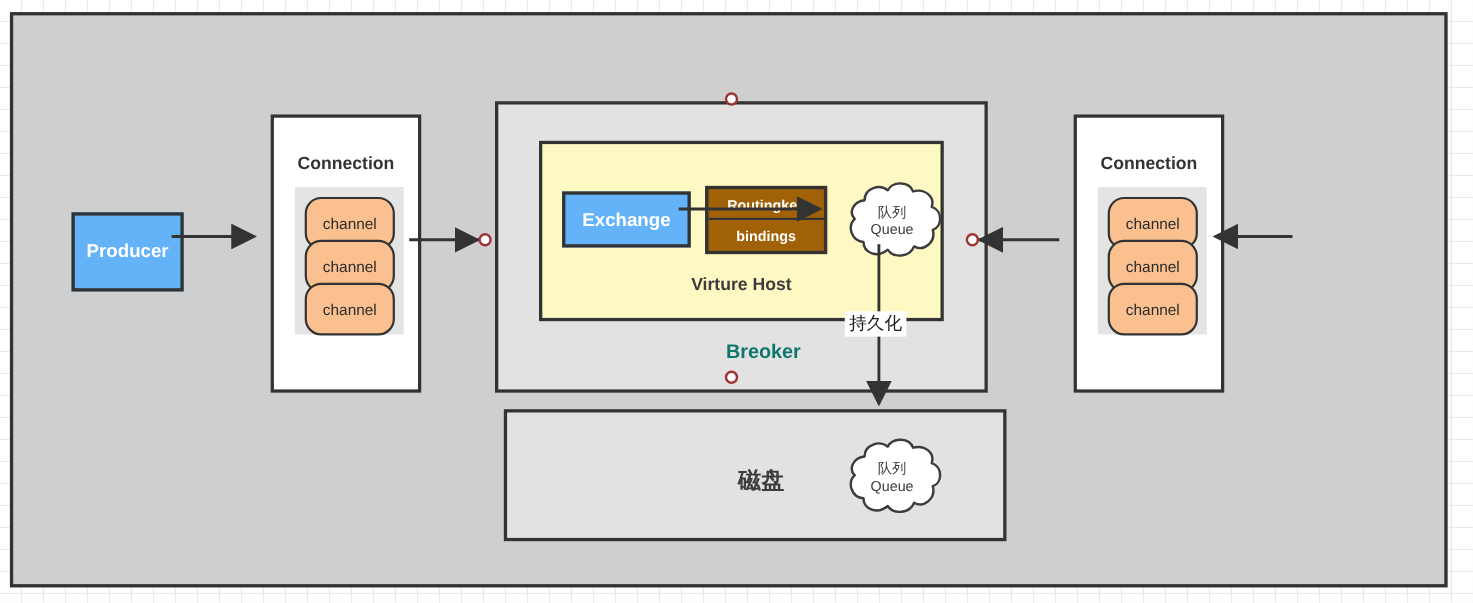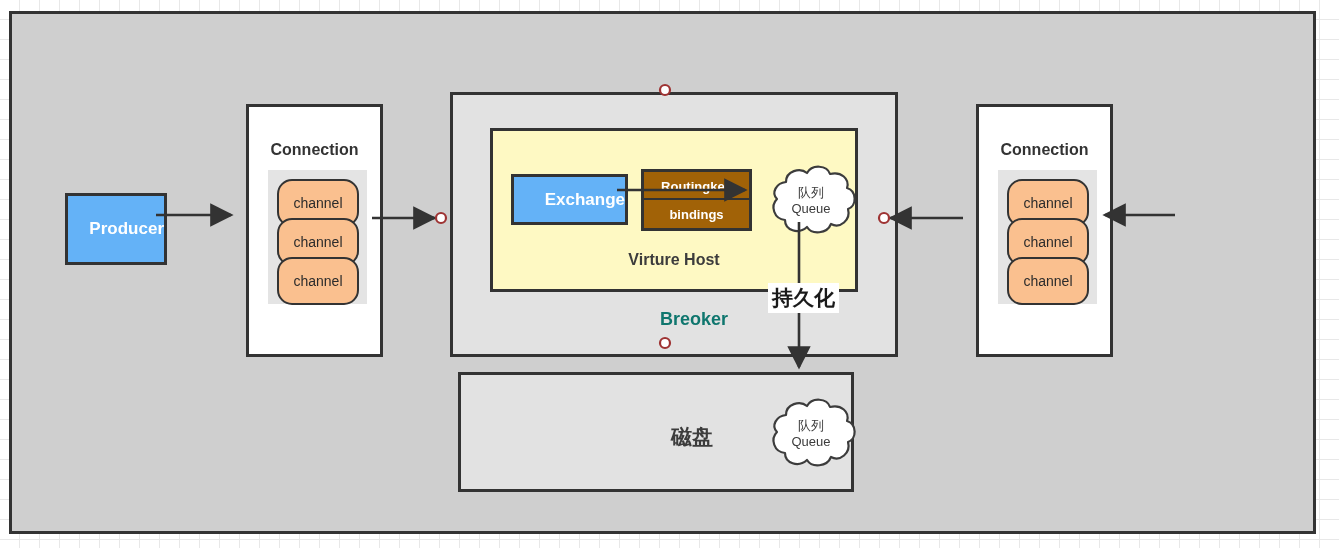--- a/index.html
+++ b/index.html
@@ -20,21 +20,21 @@
     background-position:-1px -1px;
   }
   #canvas{
     position:absolute;left:9px;top:11px;width:1307px;height:523px;
     background:#cfcfcf;border:3px solid #333333;box-sizing:border-box;
   }
   
   .box{position:absolute;box-sizing:border-box;}
   .bordered{border:3px solid #333333;}
   .blue{background:#64b2f7;color:#ffffff;font-weight:bold;}
-  .center{display:flex;align-items:center;justify-content:flex-end;text-align:center;}
+  .center{display:flex;align-items:center;justify-content:center;text-align:center;}
 
   
   #producer{left:53px;top:179px;width:102px;height:72px;font-size:17px;line-height:22px;}
   #consumer{left:1176px;top:179px;width:122px;height:72px;font-size:17px;}
 
   .conn-box{background:#ffffff;}
   #conn-left{left:234px;top:90px;width:137px;height:253px;}
   #conn-right{left:964px;top:90px;width:137px;height:253px;}
   .conn-title{position:absolute;left:0;right:0;top:24px;text-align:center;
               font-size:16px;font-weight:bold;color:#333333;margin-top:10px;}
@@ -55,36 +55,36 @@
 
   #exchange{left:499px;top:160px;width:117px;height:51px;font-size:17px;}
   #rk{left:629px;top:155px;width:111px;height:62px;background:#a16207;}
   #rk .half{position:absolute;left:0;right:0;height:50%;
             display:flex;align-items:center;justify-content:center;
             font-size:13px;font-weight:bold;color:#ffffff;}
   #rk .half.top{top:0;}
   #rk .half.bot{bottom:0;border-top:2px solid #333333;}
 
   
-  #disk{left:446px;top:358px;width:396px;height:120px;background:#e2e2e2;}
+  #disk{left:446px;top:358px;width:457px;height:120px;background:#e2e2e2;}
   #disk-label{position:absolute;left:210px;top:48px;font-size:21px;font-weight:bold;color:#3c3c3c;}
 
   
   .cloud{position:absolute;}
   .cloud .ctext{position:absolute;left:0;right:0;top:50%;transform:translateY(-50%);
                 text-align:center;font-size:13px;color:#3c3c3c;line-height:16px;}
   #cloud-q{left:750px;top:148px;width:98px;height:78px;}
   #cloud-d{left:750px;top:381px;width:98px;height:78px;}
 
   
   #wires{position:absolute;left:0;top:0;width:1339px;height:548px;pointer-events:none;}
 
   
   #persist{position:absolute;left:768px;top:283px;background:#ffffff;
-           padding:1px 4px;font-size:21px;font-weight:bold;color:#1a1a1a;}
+           padding:1px 4px;font-size:16px;font-weight:normal;color:#1a1a1a;}
 </style>
 </head>
 <body>
 
 <div id="page">
 
   <div id="canvas">
 
     <div class="box bordered blue center" id="producer">
       <span>Producer</span>

